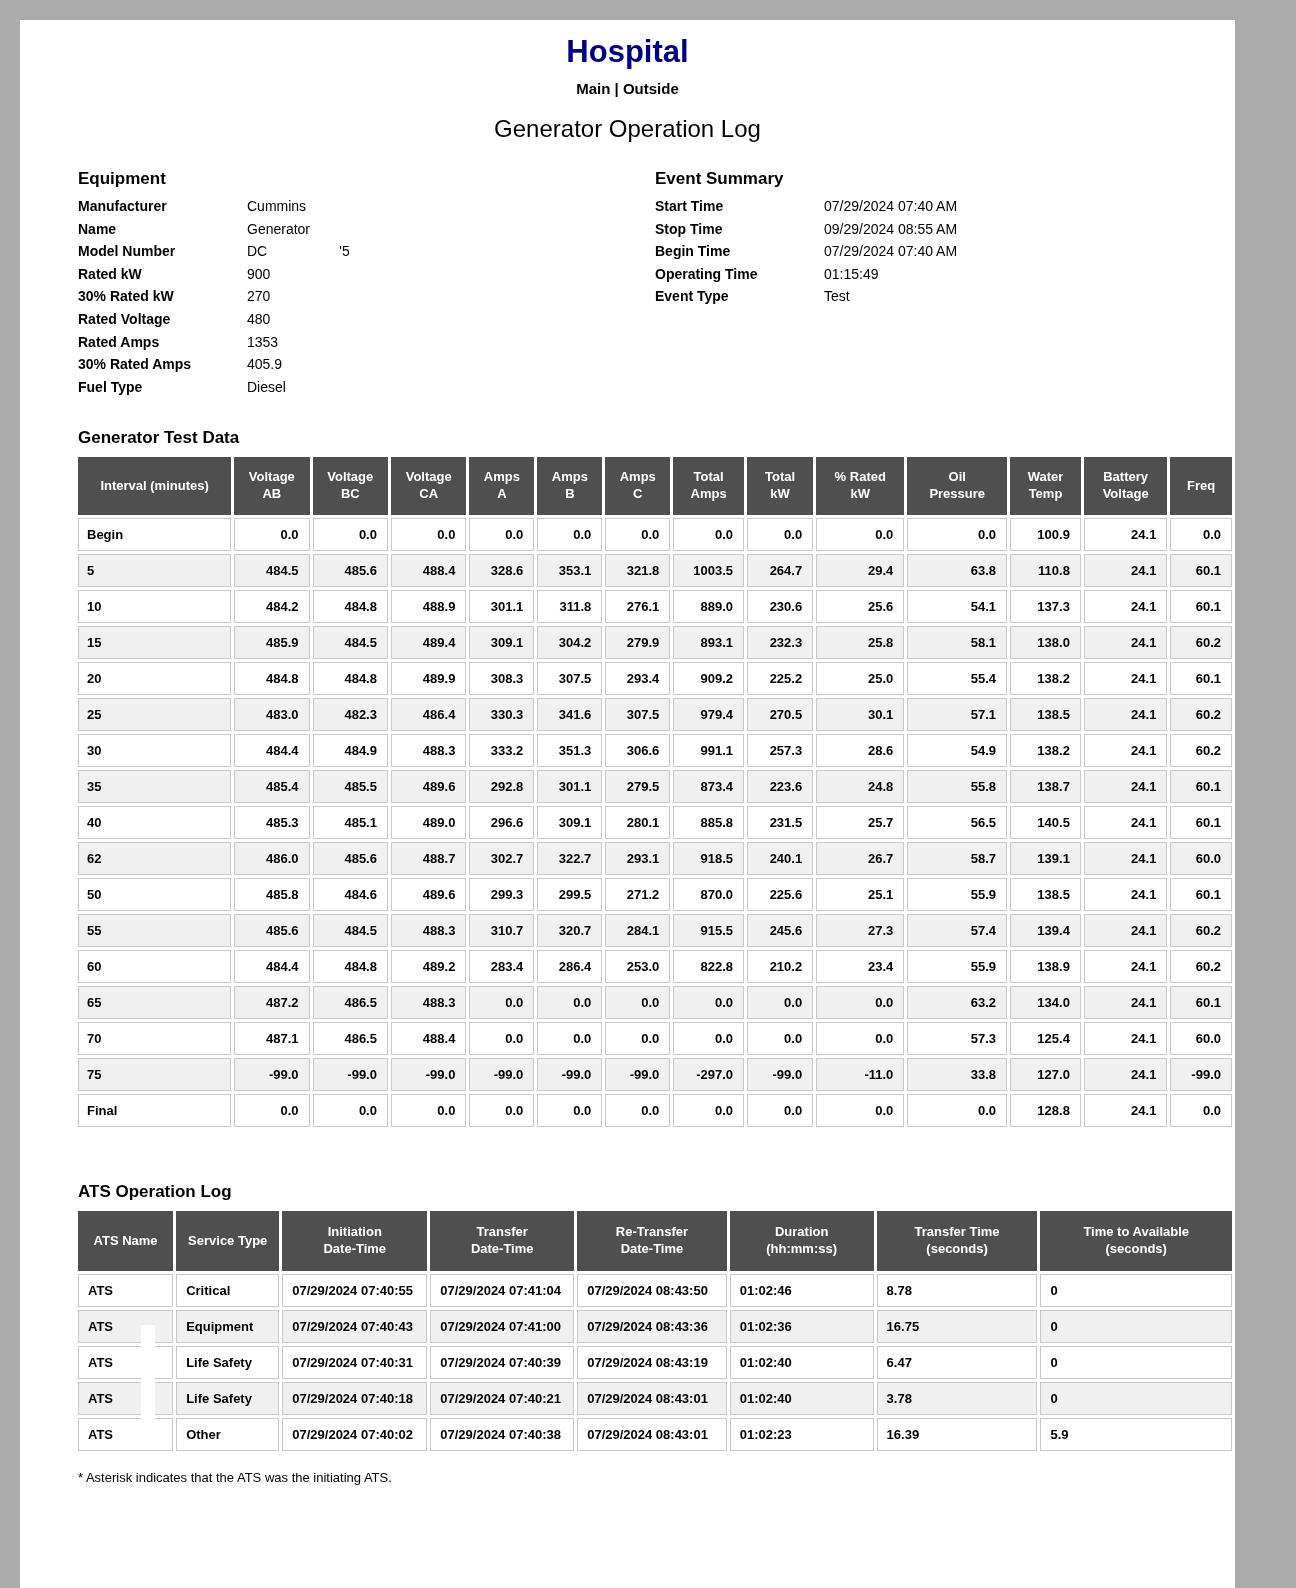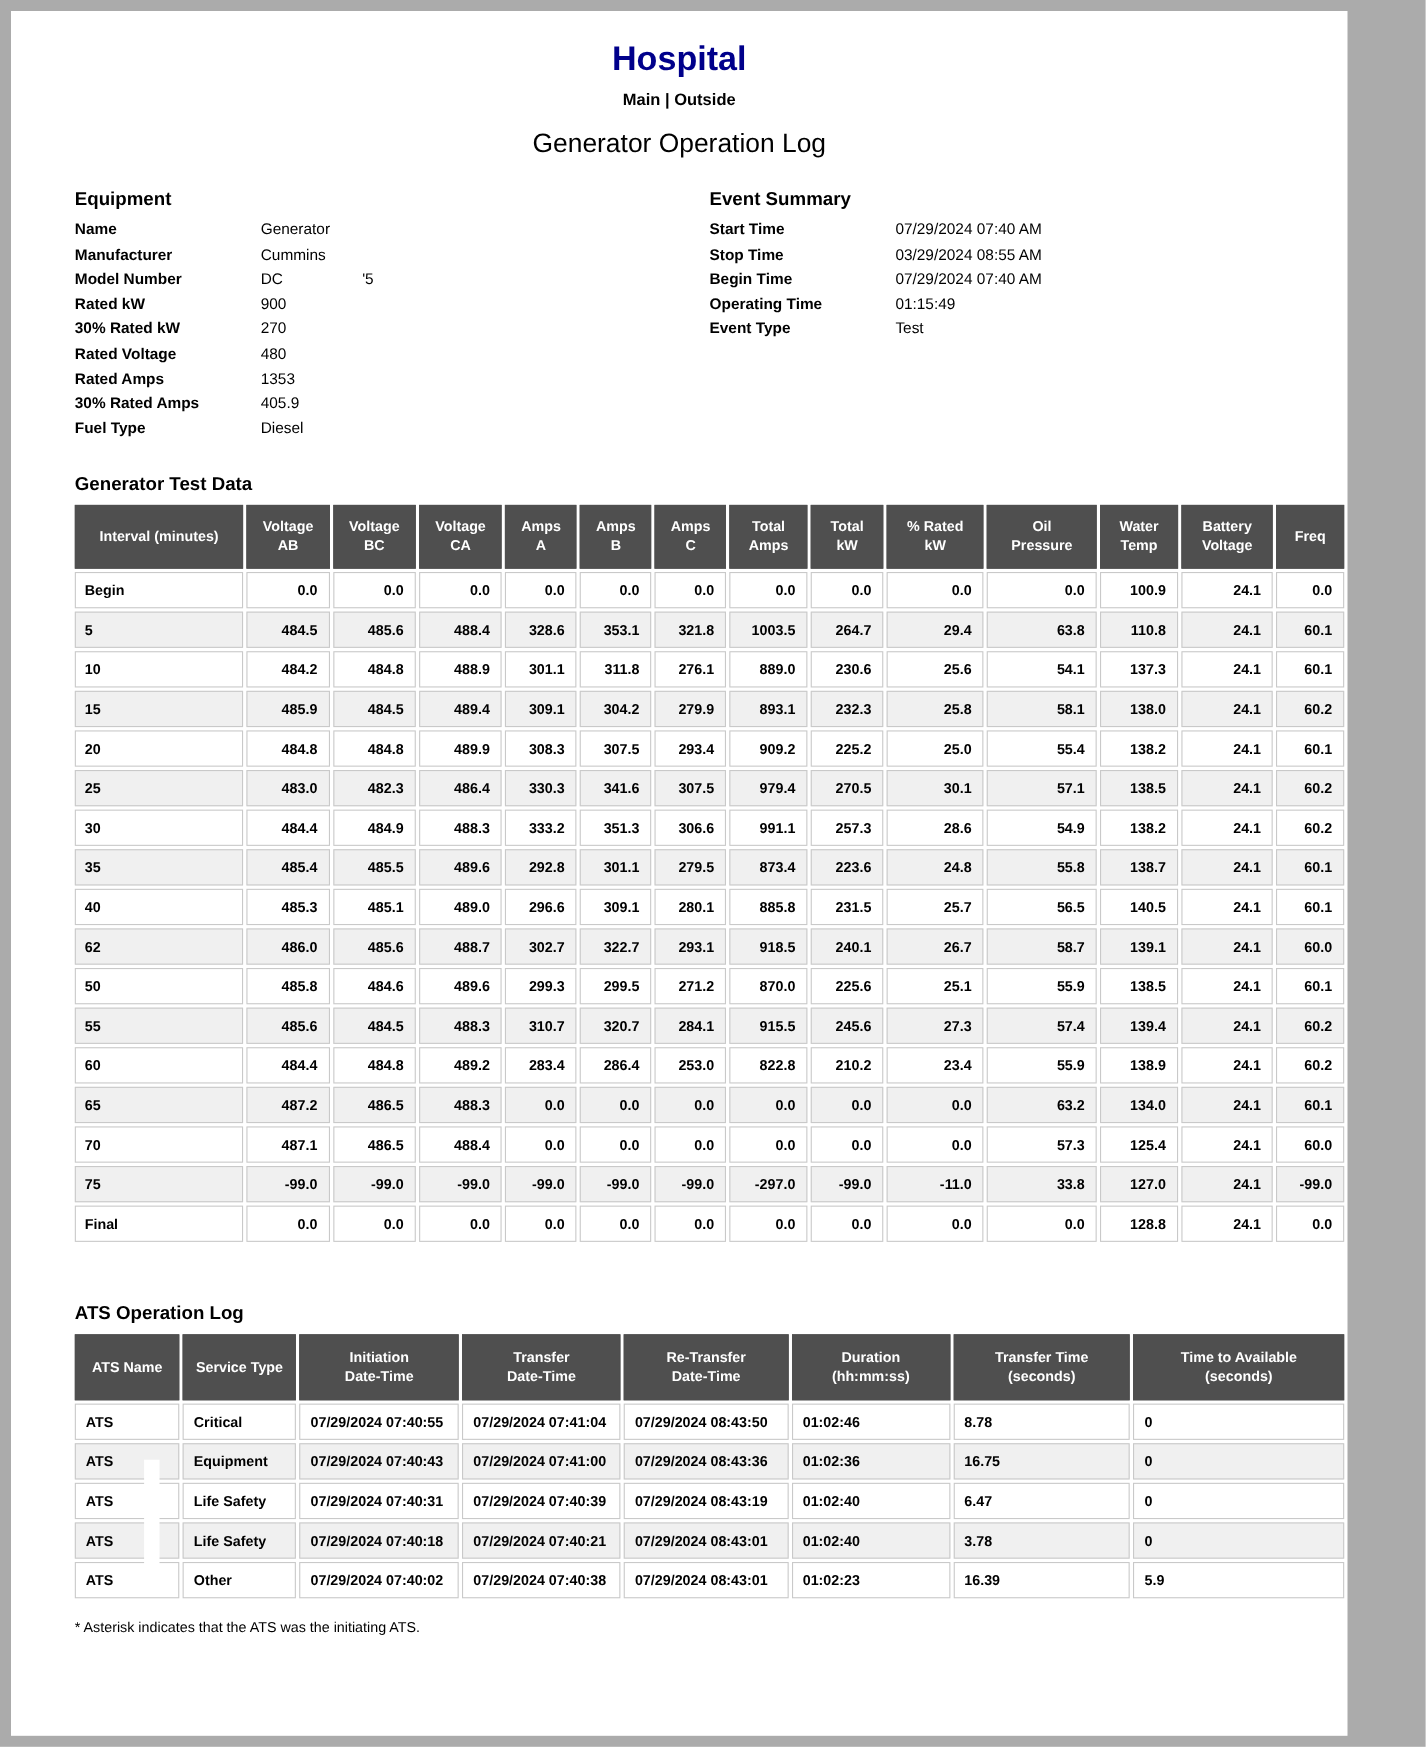--- a/index.html
+++ b/index.html
@@ -6,23 +6,23 @@
   html,body { margin:0; padding:0; }
   body {
     background:#ababab;
     font-family:"Liberation Sans", sans-serif;
     color:#000;
   }
   .page {
     position:relative;
     width:1215px;
     min-height:1568px;
-    margin:10px;
+    margin:20px;
     background:#fff;
-    padding:18px 58px 24px 58px;
+    padding:6px 58px 24px 58px;
   }
   
   .hdr { text-align:center; }
   .hospital-title {
     color:#00008B;
     font-size:31px;
     font-weight:bold;
     margin:8px 0 10px 0;
   }
   .subtitle { font-size:15px; font-weight:bold; margin:0 0 18px 0;text-align:center; }
@@ -101,26 +101,26 @@
     <div class="hospital-title">Hospital</div>
     <div class="subtitle">Main | Outside</div>
     <div class="report-title">Generator Operation Log</div>
   </div>
 
   <div class="info-wrap">
     <div class="info-col-left">
       <div class="section-heading">Equipment</div>
       <div id="equipment-fields">
           <div class="f-row">
+            <span class="f-label">Manufacturer</span>
+            <span class="f-value"><span>Cummins</span></span>
+          </div>
+          <div class="f-row">
             <span class="f-label">Name</span>
             <span class="f-value"><span>Generator</span></span>
-          </div>
-          <div class="f-row">
-            <span class="f-label">Manufacturer</span>
-            <span class="f-value"><span>Cummins</span></span>
           </div>
           <div class="f-row">
             <span class="f-label">Model Number</span>
             <span class="f-value"><span>DC</span><span class="redact-gap"></span><span>'5</span></span>
           </div>
           <div class="f-row">
             <span class="f-label">Rated kW</span>
             <span class="f-value"><span>900</span></span>
           </div>
           <div class="f-row">
@@ -147,21 +147,21 @@
     </div>
     <div class="info-col-right">
       <div class="section-heading">Event Summary</div>
       <div id="event-summary-fields">
           <div class="f-row">
             <span class="f-label">Start Time</span>
             <span class="f-value"><span>07/29/2024 07:40 AM</span></span>
           </div>
           <div class="f-row">
             <span class="f-label">Stop Time</span>
-            <span class="f-value"><span>03/29/2024 08:55 AM</span></span>
+            <span class="f-value"><span>09/29/2024 08:55 AM</span></span>
           </div>
           <div class="f-row">
             <span class="f-label">Begin Time</span>
             <span class="f-value"><span>07/29/2024 07:40 AM</span></span>
           </div>
           <div class="f-row">
             <span class="f-label">Operating Time</span>
             <span class="f-value"><span>01:15:49</span></span>
           </div>
           <div class="f-row">

